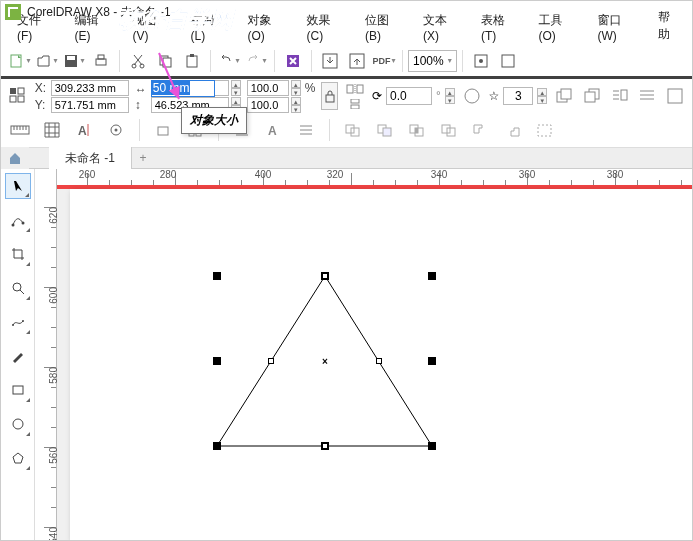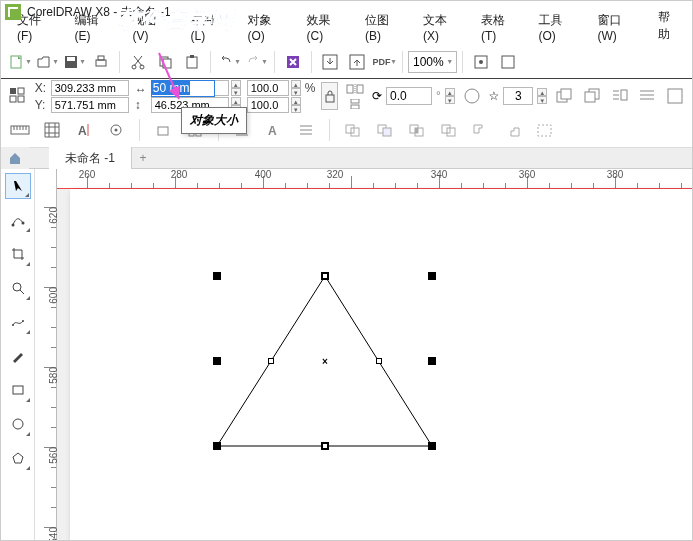--- a/index.html
+++ b/index.html
@@ -6,21 +6,21 @@
 body { background:#fff; width:693px; height:541px; overflow:hidden; position:relative; border:1px solid #ccc; }
 .titlebar { height:22px; display:flex; align-items:center; padding:0 4px; gap:6px; background:#fff; }
 .titlebar .logo { width:16px; height:16px; background:#7cb342; position:relative; }
 .titlebar .logo::after { content:""; position:absolute; inset:3px; border:2px solid #fff; border-right:none; border-bottom:none; }
 .titlebar .title { color:#222; }
 .watermark { position:absolute; top:4px; left:118px; z-index:50; font-weight:bold; font-family:Arial; }
 .watermark .l1 { font-size:22px; color:#005bd3; -webkit-text-stroke:1px #fff; letter-spacing:1px;font-style:italic; }
 .watermark .l2 { font-size:13px; color:#00a9e0; -webkit-text-stroke:0.5px #fff; letter-spacing:1px; margin-top:-4px; }
 .menubar { height:22px; display:flex; align-items:flex-end; padding:0 6px; gap:8px; background:#fff; }
 .menubar .mi { padding:2px 10px; cursor:pointer; color:#222; }
-.toolbar { height:34px; display:flex; align-items:center; padding:0 6px; gap:1px; border-bottom:1px solid #404040; background:#fff; }
+.toolbar { height:34px; display:flex; align-items:center; padding:0 6px; gap:1px; border-bottom:3px solid #404040; background:#fff; }
 .tbtn { width:26px; height:26px; display:flex; align-items:center; justify-content:center; color:#555; border:1px solid transparent; }
 .tbtn.dd::after { content:"▾"; font-size:8px; margin-left:1px; color:#888; }
 .sep { width:1px; height:22px; background:#ddd; margin:0 4px; }
 .zoom-sel { height:22px; border:1px solid #b9b9b9; display:flex; align-items:center; padding:0 4px; gap:4px; }
 .zoom-sel::after { content:"▾"; font-size:8px; color:#888; }
 .propbar { height:34px; display:flex; align-items:center; padding:0 6px; gap:6px; background:#fff; position:relative; }
 .mini-ico { width:24px; height:24px; display:flex; align-items:center; justify-content:center; color:#555; }
 .stack { display:flex; flex-direction:column; gap:1px; }
 .stack .row { display:flex; align-items:center; gap:2px; }
 .stack .lbl { width:14px; color:#444; }
@@ -41,21 +41,21 @@
 .tabbar { height:22px; display:flex; align-items:center; background:#eee; border-top:1px solid #ddd; border-bottom:1px solid #ccc; }
 .tabbar .home { width:28px; height:22px; display:flex; align-items:center; justify-content:center; background:#eee; }
 .tabbar .tab { height:22px; padding:0 16px; display:flex; align-items:center; background:#fff; border-right:1px solid #ccc; color:#333;margin-left:20px; }
 .tabbar .add { width:22px; height:22px; display:flex; align-items:center; justify-content:center; color:#888; }
 .work { position:relative; height:calc(541px - 22px - 22px - 34px - 34px - 34px - 22px - 2px); display:flex; }
 .toolbox { width:34px; background:#fff; border-right:1px solid #ddd; display:flex; flex-direction:column; align-items:center; padding-top:4px; gap:8px; }
 .tool { width:26px; height:26px; display:flex; align-items:center; justify-content:center; color:#444; position:relative; }
 .tool.sel { background:#e5f1fb; border:1px solid #7eb4ea; }
 .tool .corner { position:absolute; right:1px; bottom:1px; width:0; height:0; border-left:4px solid transparent; border-bottom:4px solid #666; }
 .canvaswrap { flex:1; position:relative; background:#f0f0f0; overflow:hidden; }
-.ruler-h { position:absolute; top:0; left:22px; right:0; height:20px; background:#fff; border-bottom:1px solid #ef4444; }
+.ruler-h { position:absolute; top:0; left:22px; right:0; height:20px; background:#fff; border-bottom:4px solid #ef4444; }
 .ruler-v { position:absolute; top:0; left:0; width:22px; bottom:0; background:#fff; border-right:1px solid #bbb; }
 .ruler-c { position:absolute; top:0; left:0; width:22px; height:20px; background:#fff; border-right:1px solid #bbb; border-bottom:1px solid #bbb; display:flex; align-items:center; justify-content:center; }
 .rhtick { position:absolute; bottom:0; width:1px; height:12px; background:#888; }
 .rhtick.s { height:5px; }
 .rhlbl { position:absolute; top:0; font-size:10px; color:#555; transform:translateX(-50%); }
 .rvtick { position:absolute; right:0; height:1px; width:12px; background:#888; }
 .rvtick.s { width:5px; }
 .rvlbl { position:absolute; right:2px; font-size:10px; color:#555; transform:translateY(-50%) rotate(-90deg); transform-origin:right center; }
 .page { position:absolute; top:20px; left:35px; right:0; bottom:0; background:#fff; box-shadow:2px 2px 6px rgba(0,0,0,0.25); }
 .tri { position:absolute; stroke:#000; fill:none; stroke-width:1; }
@@ -507,21 +507,21 @@
           <path d="M1 6h10M6 1v10" stroke="#888"></path>
         </svg>
       </div>
     <div class="ruler-h">
         <div class="rhtick" style="left: 30px;"></div>
         <div class="rhlbl" style="left: 30px;">260</div>
         <div class="rhtick s" style="left: 52px;"></div>
         <div class="rhtick s" style="left: 74px;"></div>
         <div class="rhtick s" style="left: 96px;"></div>
         <div class="rhtick" style="left: 118px;"></div>
-        <div class="rhlbl" style="left: 122px;">280</div>
+        <div class="rhlbl" style="left: 111px;">280</div>
         <div class="rhtick s" style="left: 140px;"></div>
         <div class="rhtick s" style="left: 162px;"></div>
         <div class="rhtick s" style="left: 184px;"></div>
         <div class="rhtick" style="left: 206px;"></div>
         <div class="rhlbl" style="left: 206px;">400</div>
         <div class="rhtick s" style="left: 228px;"></div>
         <div class="rhtick s" style="left: 250px;"></div>
         <div class="rhtick s" style="left: 272px;"></div>
         <div class="rhtick" style="left: 294px;"></div>
         <div class="rhlbl" style="left: 278px;">320</div>

